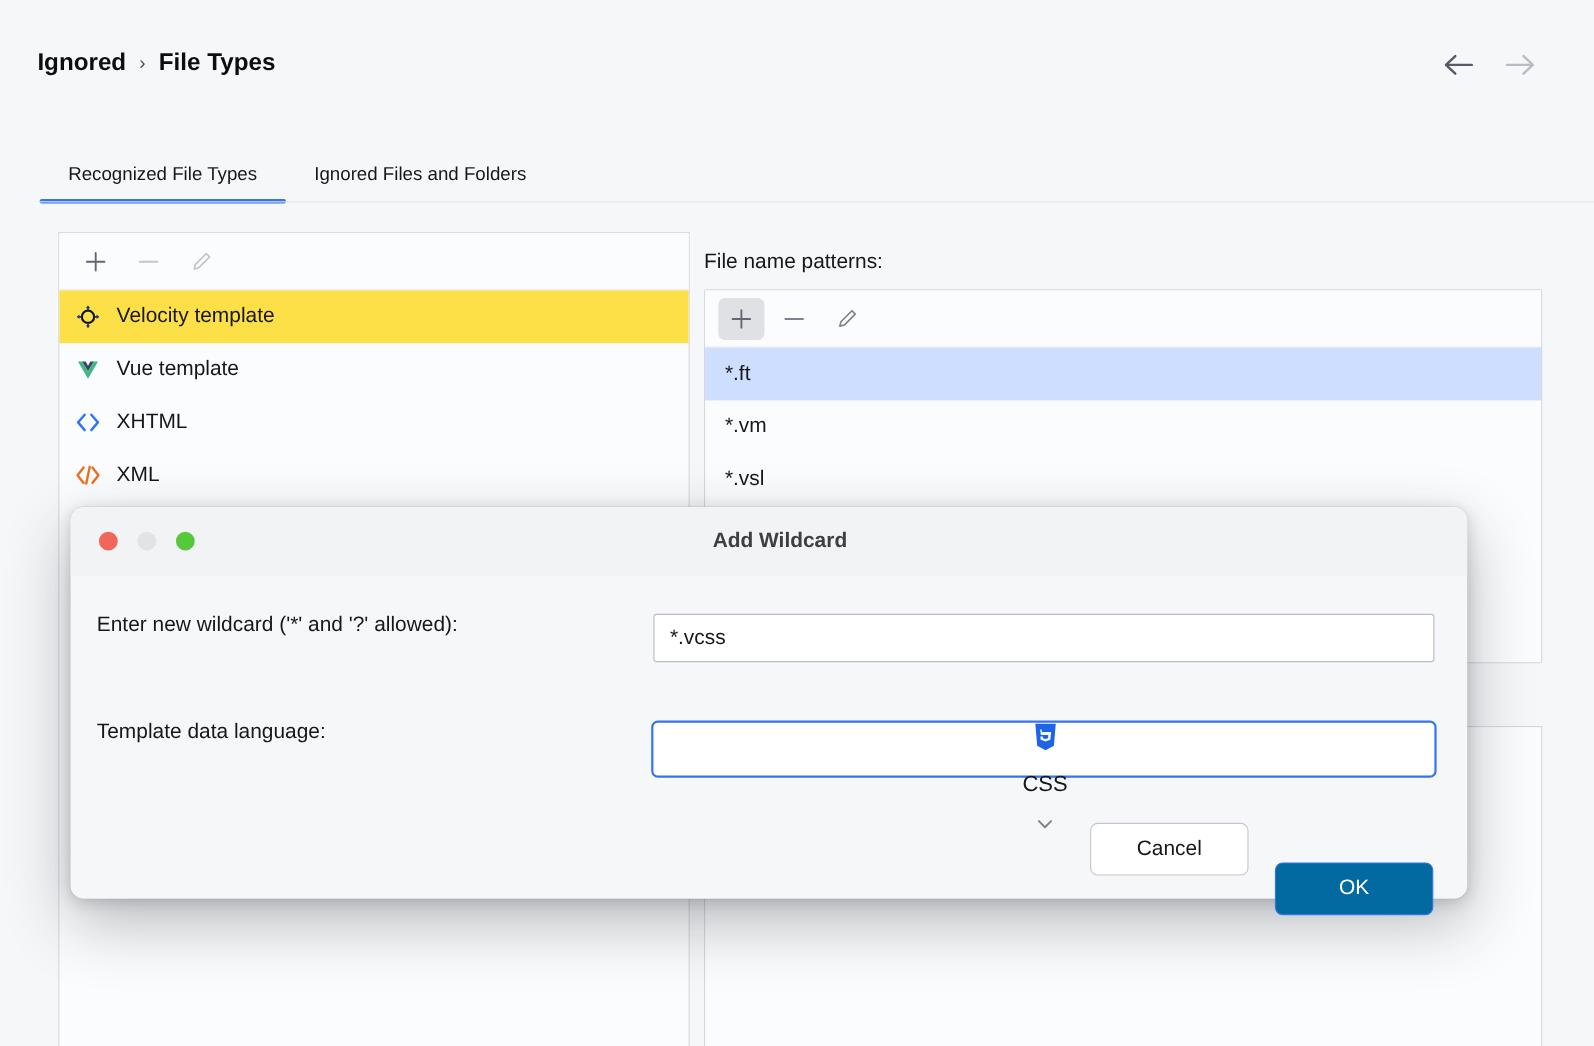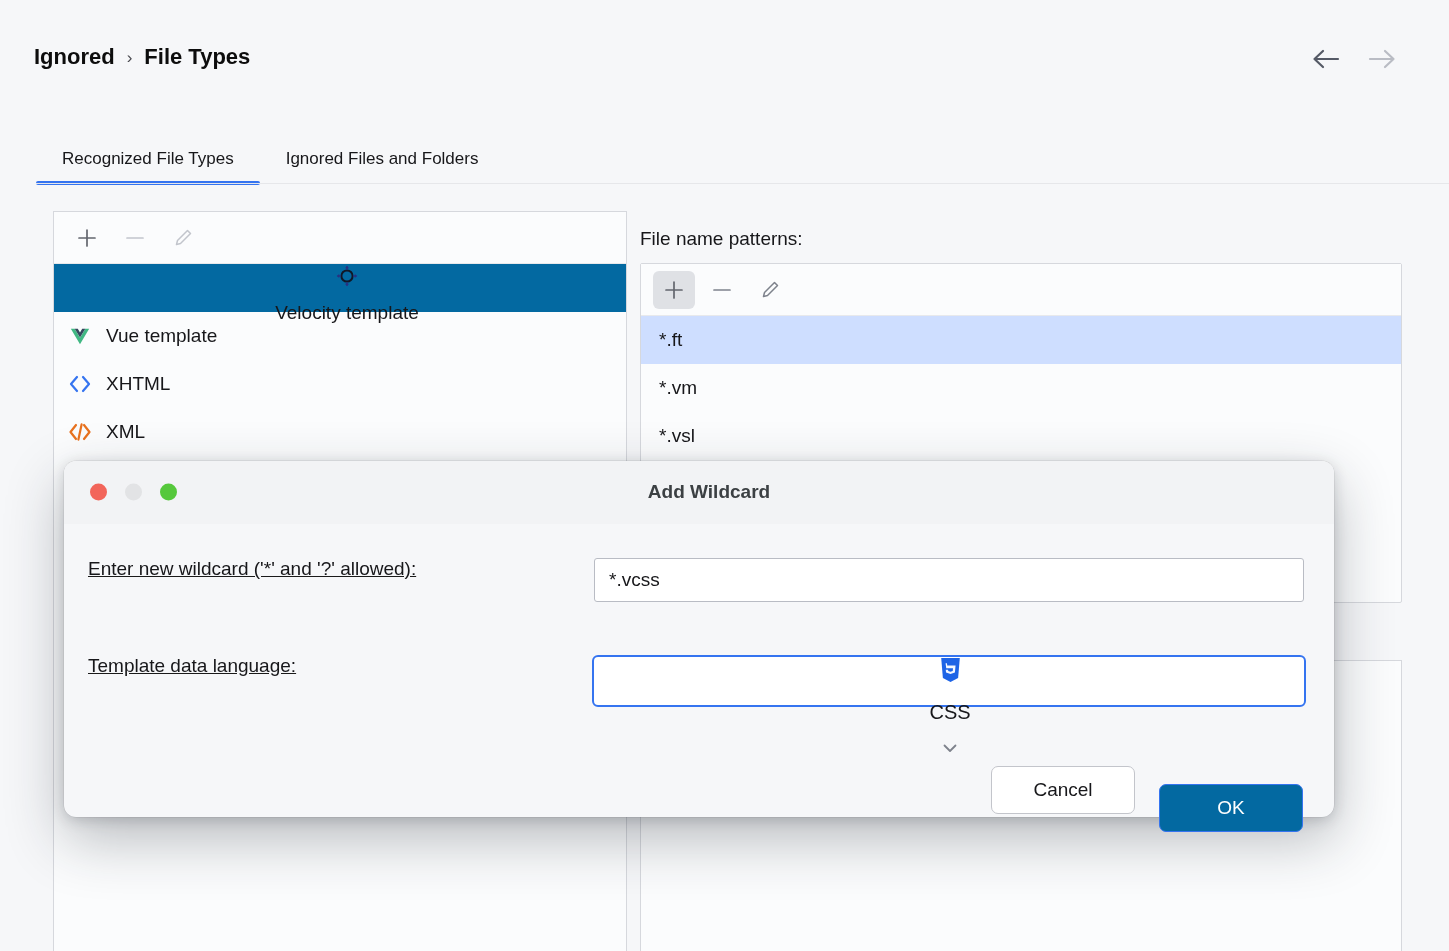--- a/index.html
+++ b/index.html
@@ -139,21 +139,21 @@
   .list-row {
     height: 48px;
     display: flex;
     align-items: center;
     padding-left: 14px;
     font-size: 19px;
     color: #17171a;
     box-sizing: border-box;
     gap: 14px;
   }
-  .list-row.selected { background: #0369a1; flex-direction: column; }
+  .list-row.selected { background: #fde047; }
   .list-row .row-icon {
     width: 24px; height: 24px;
     display: flex; align-items: center; justify-content: center;
     flex: 0 0 24px;
   }
   .pattern-row {
     height: 48px;
     display: flex;
     align-items: center;
     padding-left: 18px;
@@ -217,21 +217,20 @@
     font-size: 19px;
     font-weight: bold;
     color: #3c4043;
     padding-left: 20px;
   }
 
   .form-row {
     display: flex;
     align-items: center;
     position: absolute;
-    text-decoration: underline;
   }
   #row-wildcard { left: 88px; top: 558px; }
   #row-language { left: 88px; top: 655px; }
 
   .form-label {
     font-size: 19px;
     color: #17171a;
     white-space: nowrap;
   }
 
@@ -273,21 +272,21 @@
     color: #17171a;
     flex: 1;
   }
 
   .dlg-buttons {
     position: absolute;
     right: 146px;
     top: 748px;
     display: flex;
     gap: 24px;
-    align-items: center;
+    align-items: flex-start;
   }
   .btn {
     height: 48px;
     min-width: 144px;
     border-radius: 7px;
     font-size: 19px;
     font-family: "Liberation Sans", sans-serif;
     display: flex;
     align-items: center;
     justify-content: center;

